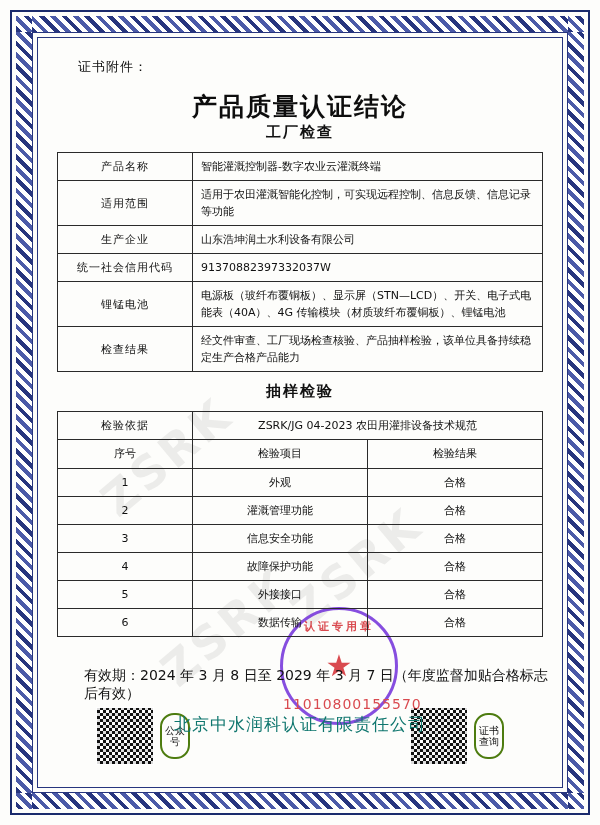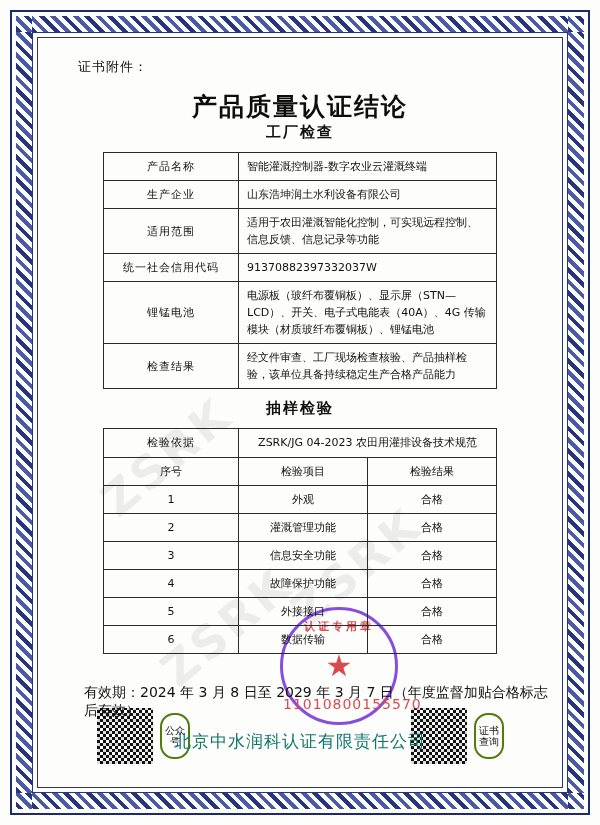--- a/index.html
+++ b/index.html
@@ -78,21 +78,21 @@
   .section-title {
     text-align: center;
     font-size: 15px;
     font-weight: bold;
     color: #111;
     letter-spacing: 2px;
     margin-bottom: 6px;
   }
   table.doc {
     border-collapse: collapse;
-    width: 394px;
+    width: 486px;
     margin: 10px auto;
     table-layout: fixed;
   }
   table.doc td {
     border: 1px solid #2a2a2a;
     font-size: 11px;
     color: #111;
     padding: 5px 8px;
     line-height: 1.55;
     vertical-align: middle;
@@ -264,26 +264,26 @@
 
     <div class="section-title">工厂检查</div>
 
     <table class="doc">
       <tbody>
           <tr>
         <td class="k">产品名称</td>
         <td class="v">智能灌溉控制器-数字农业云灌溉终端</td>
       </tr>
       <tr>
+        <td class="k">适用范围</td>
+        <td class="v">适用于农田灌溉智能化控制，可实现远程控制、信息反馈、信息记录等功能</td>
+      </tr>
+      <tr>
         <td class="k">生产企业</td>
         <td class="v">山东浩坤润土水利设备有限公司</td>
-      </tr>
-      <tr>
-        <td class="k">适用范围</td>
-        <td class="v">适用于农田灌溉智能化控制，可实现远程控制、信息反馈、信息记录等功能</td>
       </tr>
       <tr>
         <td class="k">统一社会信用代码</td>
         <td class="v">91370882397332037W</td>
       </tr>
       <tr>
         <td class="k">锂锰电池</td>
         <td class="v">电源板（玻纤布覆铜板）、显示屏（STN—LCD）、开关、电子式电能表（40A）、4G 传输模块（材质玻纤布覆铜板）、锂锰电池</td>
       </tr>
       <tr>

